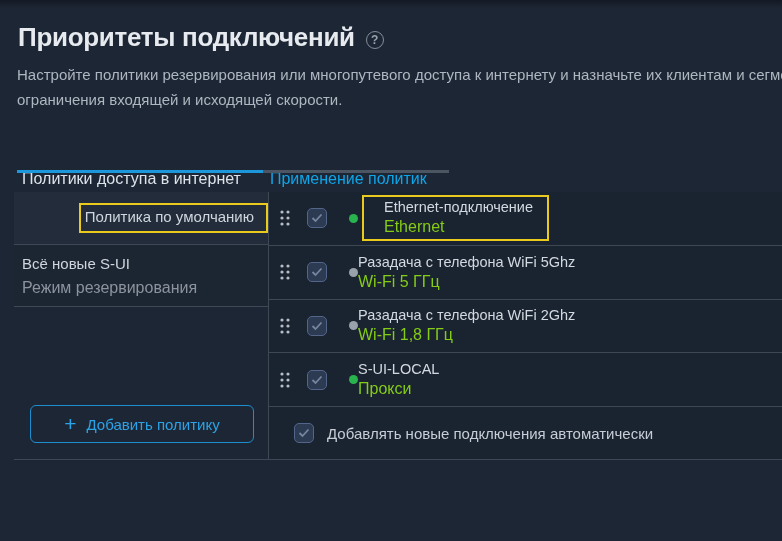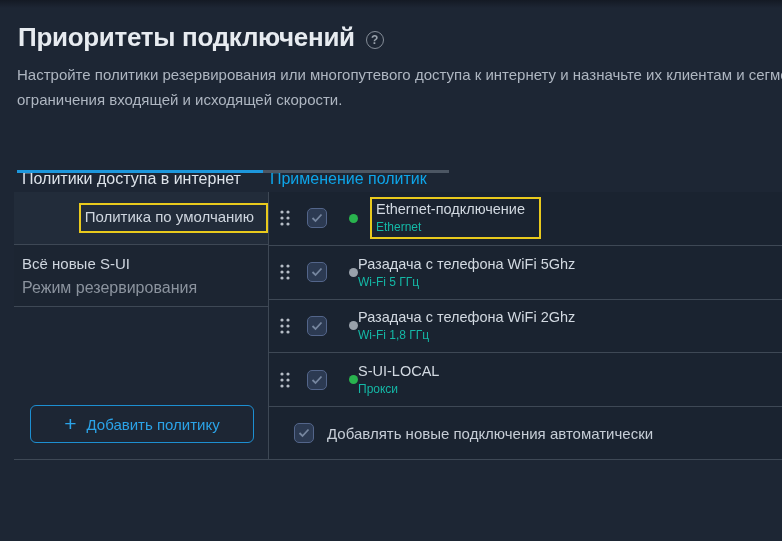--- a/index.html
+++ b/index.html
@@ -54,23 +54,23 @@
   .add-btn .plus { font-size:21px; font-weight:400; line-height:1; margin-top:-2px; }
 
   .col-right { flex:1; display:flex; flex-direction:column; overflow:hidden; }
   .conn-row { height:54px; background:#1a2330; border-bottom:1px solid #3e4855;
     display:flex; align-items:center; padding-left:10px; }
   .drag-handle { width:12px; height:18px; cursor:grab; flex:none; display:block; }
   .cb { width:20px; height:20px; border-radius:5px; background:#2c3a52; border:1px solid #53658a;
     margin-left:16px; flex:none; cursor:pointer; display:flex; align-items:center; justify-content:center; }
   .status-dot { width:9px; height:9px; border-radius:50%; margin-left:22px; flex:none; }
   .conn-text { }
-  .conn-text.boxed { margin-left:12px; border:2px solid; padding:2px 14px 3px 4px; }
+  .conn-text.boxed { margin-left:4px; border:2px solid; padding:2px 14px 3px 20px; }
   .conn-name { font-size:14.5px; color:#d2d9e1; white-space:nowrap; }
-  .conn-type { font-size:12px; color:#14b8a6; margin-top:3px; white-space:nowrap; }
+  .conn-type { font-size:16px; color:#84cc16; margin-top:3px; white-space:nowrap; }
 
   .auto-row { height:52px; background:#1a2330; display:flex; align-items:center; padding-left:9px; }
   .auto-label { font-size:15px; color:#c6cdd6; margin-left:13px; white-space:nowrap; }
 </style>
 </head>
 <body>
 
 <div class="top-strip"></div>
 
 <div class="page-header">

